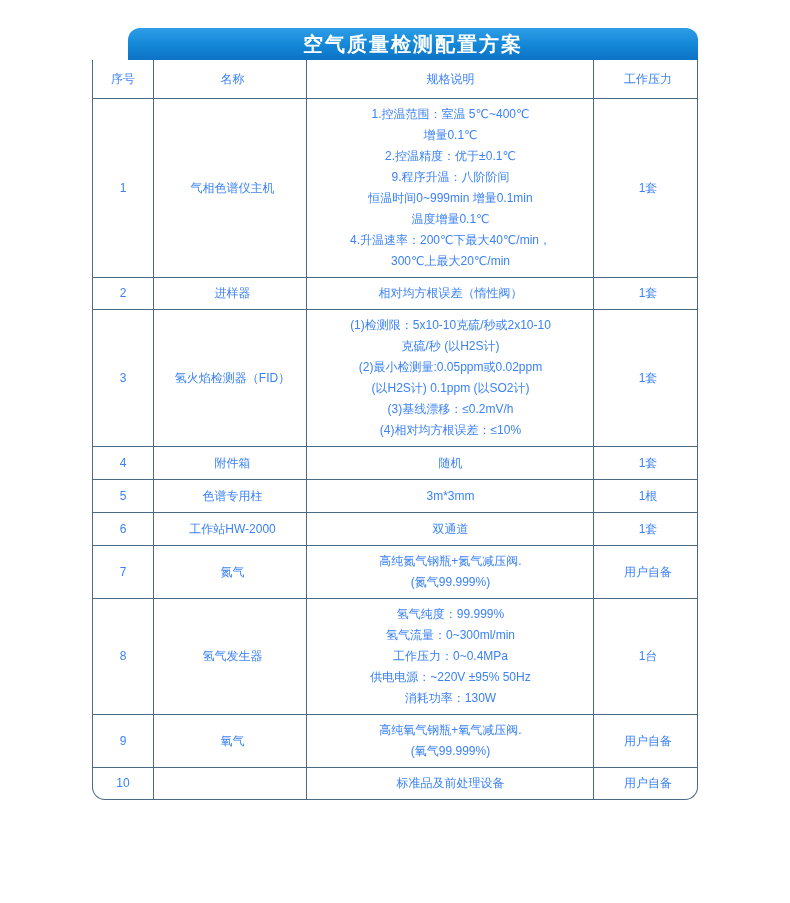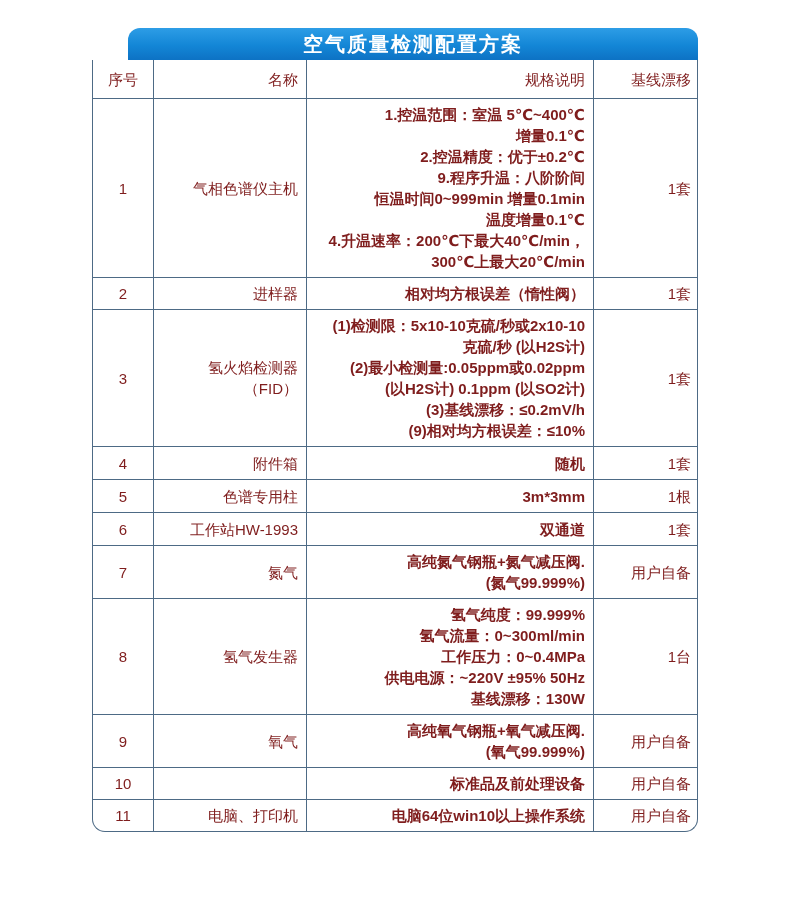--- a/index.html
+++ b/index.html
@@ -15,35 +15,35 @@
     border-radius:12px 12px 0 0;
     display:flex;align-items:center;justify-content:center;
     color:#ffffff;font-weight:bold;font-size:20px;letter-spacing:2px;margin-left:36px;
   }
   .table-wrap{
     border:1px solid #4d6a85;border-top:none;
     border-radius:0 0 13px 13px;overflow:hidden;background:#fff;
   }
   table{
     width:100%;border-collapse:separate;border-spacing:0;
-    table-layout:fixed;font-size:15px;color:#7f1d1d;
+    table-layout:fixed;font-size:12px;color:#3b82f6;
   }
   th,td{
     border-top:1px solid #4d6a85;
-    vertical-align:middle;text-align:right;
+    vertical-align:middle;text-align:center;
     padding:3px 8px;font-weight:normal;line-height:21px;
     overflow:hidden;
   }
   thead th{border-top:none;height:28px;}
   th + th, td + td{border-left:1px solid #4d6a85;}
   .c-no{text-align:center;padding-left:2px;padding-right:2px;}
   .c-name{padding-left:13px;}
   .c-spec{padding:5px 8px 5px 9px;}
   .c-qty{padding-left:11px;}
-  .spec-line{line-height:21px;font-weight:bold;}
+  .spec-line{line-height:21px;}
 </style>
 </head>
 <body>
 
 <div class="panel">
   <div class="title-bar">
     <span>空气质量检测配置方案</span>
   </div>
   <div class="table-wrap">
     <table>
@@ -51,31 +51,31 @@
         <col style="width:60px">
           <col style="width:153px">
           <col style="width:287px">
           <col style="width:106px">
       </colgroup>
       <thead>
         <tr>
           <th class="c-no">序号</th>
           <th class="c-name">名称</th>
           <th class="c-spec">规格说明</th>
-          <th class="c-qty">基线漂移</th>
+          <th class="c-qty">工作压力</th>
         </tr>
       </thead>
       <tbody id="table-body">
   <tr style="height: 174px;">
     <td class="c-no">1</td>
     <td class="c-name">气相色谱仪主机</td>
     <td class="c-spec">
               <div class="spec-line">1.控温范围：室温 5℃~400℃</div>
               <div class="spec-line">增量0.1℃</div>
-              <div class="spec-line">2.控温精度：优于±0.2℃</div>
+              <div class="spec-line">2.控温精度：优于±0.1℃</div>
               <div class="spec-line">9.程序升温：八阶阶间</div>
               <div class="spec-line">恒温时间0~999min 增量0.1min</div>
               <div class="spec-line">温度增量0.1℃</div>
               <div class="spec-line">4.升温速率：200℃下最大40℃/min，</div>
               <div class="spec-line">300℃上最大20℃/min</div>
             </td>
     <td class="c-qty">1套</td>
   </tr>
 
   <tr style="height: 31px;">
@@ -89,21 +89,21 @@
 
   <tr style="height: 132px;">
     <td class="c-no">3</td>
     <td class="c-name">氢火焰检测器（FID）</td>
     <td class="c-spec">
               <div class="spec-line">(1)检测限：5x10-10克硫/秒或2x10-10</div>
               <div class="spec-line">克硫/秒 (以H2S计)</div>
               <div class="spec-line">(2)最小检测量:0.05ppm或0.02ppm</div>
               <div class="spec-line">(以H2S计) 0.1ppm (以SO2计)</div>
               <div class="spec-line">(3)基线漂移：≤0.2mV/h</div>
-              <div class="spec-line">(9)相对均方根误差：≤10%</div>
+              <div class="spec-line">(4)相对均方根误差：≤10%</div>
             </td>
     <td class="c-qty">1套</td>
   </tr>
 
   <tr style="height: 33px;">
     <td class="c-no">4</td>
     <td class="c-name">附件箱</td>
     <td class="c-spec">
               <div class="spec-line">随机</div>
             </td>
@@ -114,21 +114,21 @@
     <td class="c-no">5</td>
     <td class="c-name">色谱专用柱</td>
     <td class="c-spec">
               <div class="spec-line">3m*3mm</div>
             </td>
     <td class="c-qty">1根</td>
   </tr>
 
   <tr style="height: 33px;">
     <td class="c-no">6</td>
-    <td class="c-name">工作站HW-1993</td>
+    <td class="c-name">工作站HW-2000</td>
     <td class="c-spec">
               <div class="spec-line">双通道</div>
             </td>
     <td class="c-qty">1套</td>
   </tr>
 
   <tr style="height: 48px;">
     <td class="c-no">7</td>
     <td class="c-name">氮气</td>
     <td class="c-spec">
@@ -139,21 +139,21 @@
   </tr>
 
   <tr style="height: 108px;">
     <td class="c-no">8</td>
     <td class="c-name">氢气发生器</td>
     <td class="c-spec">
               <div class="spec-line">氢气纯度：99.999%</div>
               <div class="spec-line">氢气流量：0~300ml/min</div>
               <div class="spec-line">工作压力：0~0.4MPa</div>
               <div class="spec-line">供电电源：~220V ±95% 50Hz</div>
-              <div class="spec-line">基线漂移：130W</div>
+              <div class="spec-line">消耗功率：130W</div>
             </td>
     <td class="c-qty">1台</td>
   </tr>
 
   <tr style="height: 48px;">
     <td class="c-no">9</td>
     <td class="c-name">氧气</td>
     <td class="c-spec">
               <div class="spec-line">高纯氧气钢瓶+氧气减压阀.</div>
               <div class="spec-line">(氧气99.999%)</div>
@@ -163,24 +163,16 @@
 
   <tr style="height: 32px; margin-top: 47px;">
     <td class="c-no">10</td>
     <td class="c-name"></td>
     <td class="c-spec">
               <div class="spec-line">标准品及前处理设备</div>
             </td>
     <td class="c-qty">用户自备</td>
   </tr>
 
-  <tr style="height: 32px;">
-    <td class="c-no">11</td>
-    <td class="c-name">电脑、打印机</td>
-    <td class="c-spec">
-              <div class="spec-line">电脑64位win10以上操作系统</div>
-            </td>
-    <td class="c-qty">用户自备</td>
-  </tr>
 </tbody>
     </table>
   </div>
 </div>
 
 </body></html>

